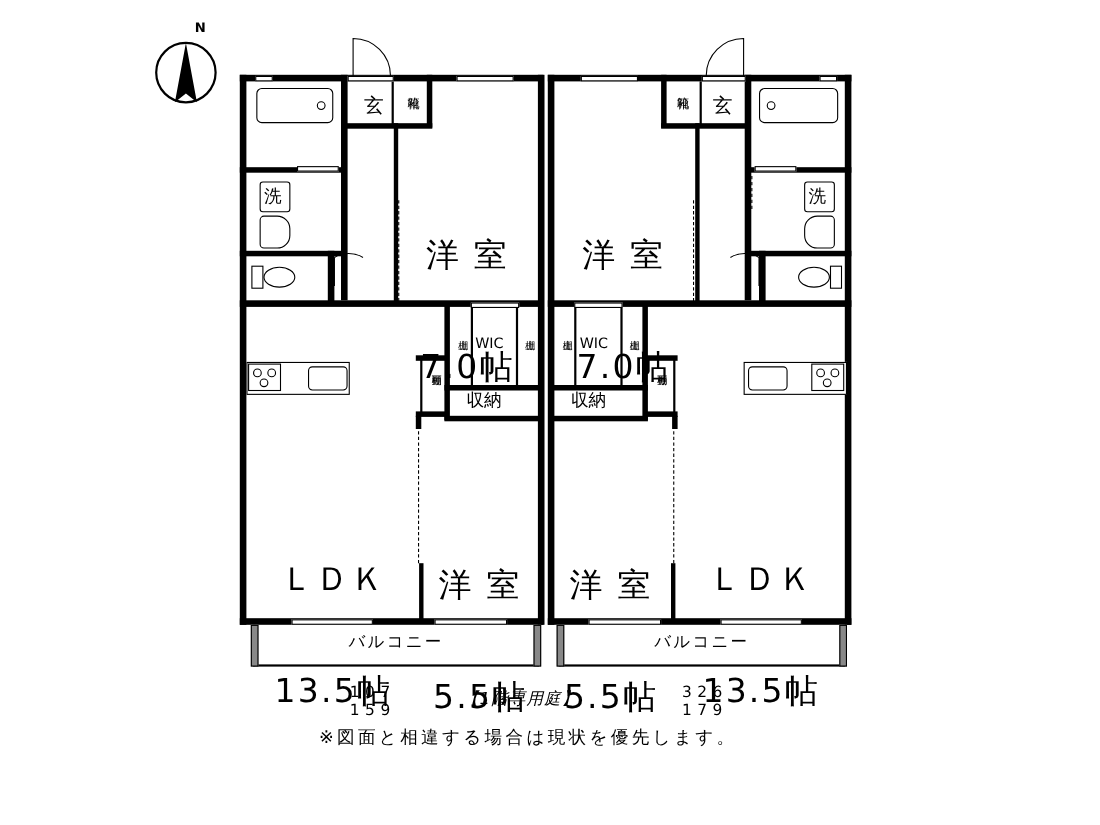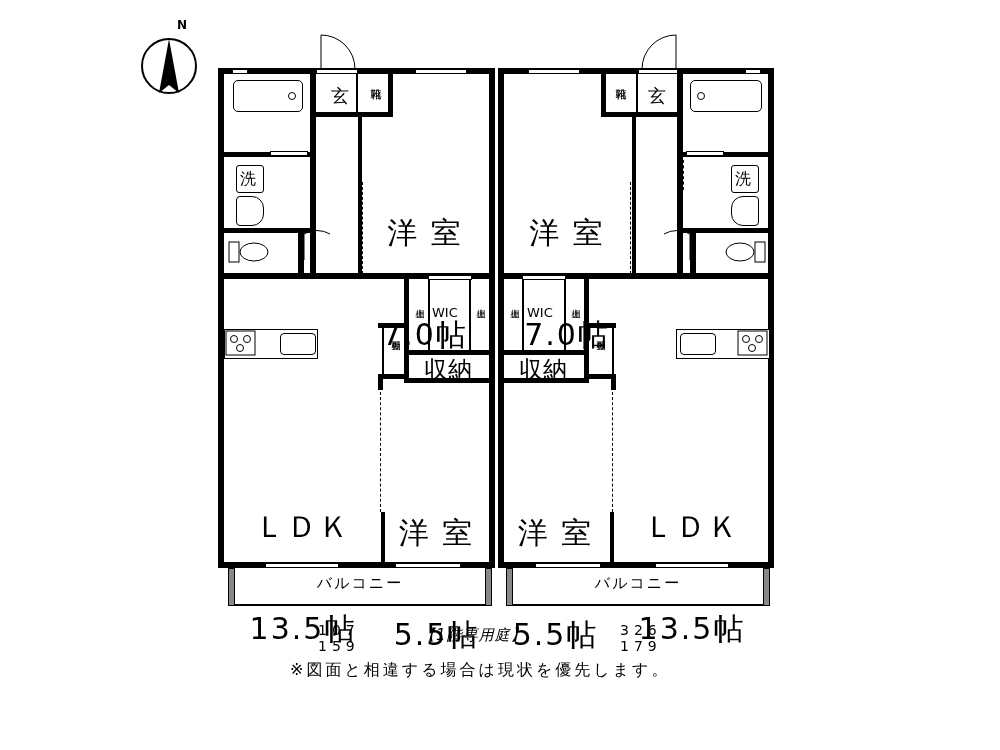--- a/index.html
+++ b/index.html
@@ -2,21 +2,21 @@
 <html><head>
 <meta charset="utf-8">
 <style>
   html,body{margin:0;padding:0;background:#fff;}
   body{width:1000px;height:750px;position:relative;overflow:hidden;font-family:"DejaVu Sans",sans-serif;color:#000;}
   .abs{position:absolute;}
   .wall{position:absolute;background:#000;}
   .thin{position:absolute;background:#000;}
   .room-label{position:absolute;text-align:center;font-size:30px;line-height:34px;letter-spacing:2px;white-space:pre;}
   .small-label{position:absolute;font-size:11px;line-height:12px;text-align:center;writing-mode:vertical-rl;}
-  .mid-label{position:absolute;font-size:24px;text-align:center;}
+  .mid-label{position:absolute;font-size:16px;text-align:center;}
   .caption{position:absolute;font-size:16px;letter-spacing:3px;text-align:center;white-space:nowrap;}
   .win{position:absolute;background:#fff;border:1px solid #000;height:3px;}
   .fixture{position:absolute;border:1px solid #000;border-radius:5px;background:#fff;}
   .balcony{position:absolute;border:2px solid #000;border-top:none;height:36px;}
   .balcony .post{position:absolute;top:0;width:5px;height:36px;background:#888;border:1px solid #000;}
   .balc-label{position:absolute;width:100%;top:6px;font-size:15px;letter-spacing:2px;text-align:center;}
   svg{position:absolute;overflow:visible;}
 </style>
 </head>
 <body>

